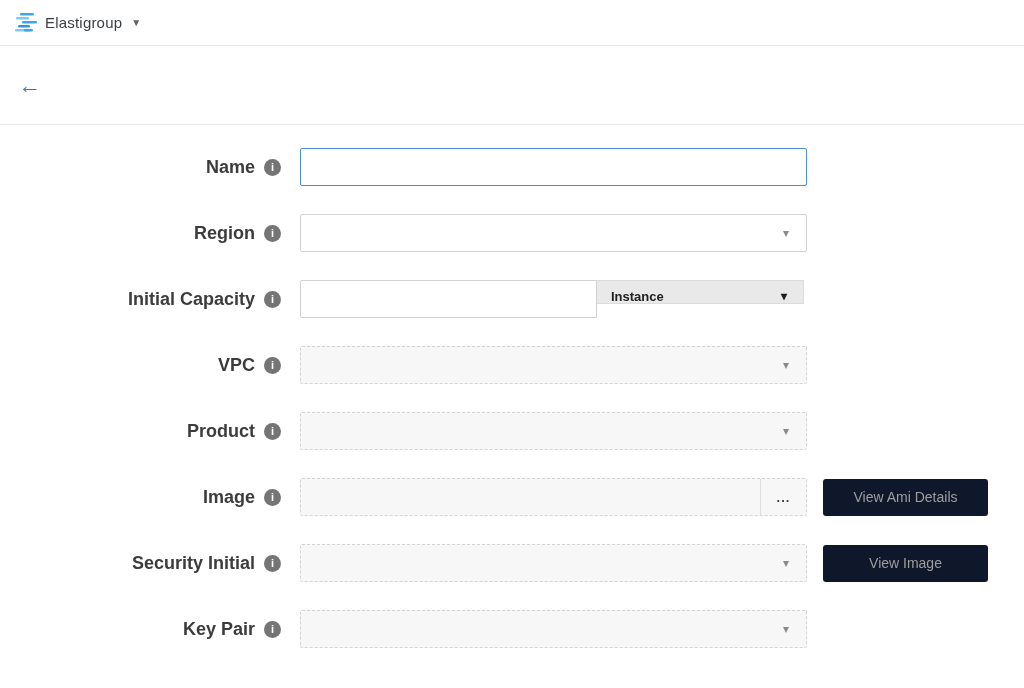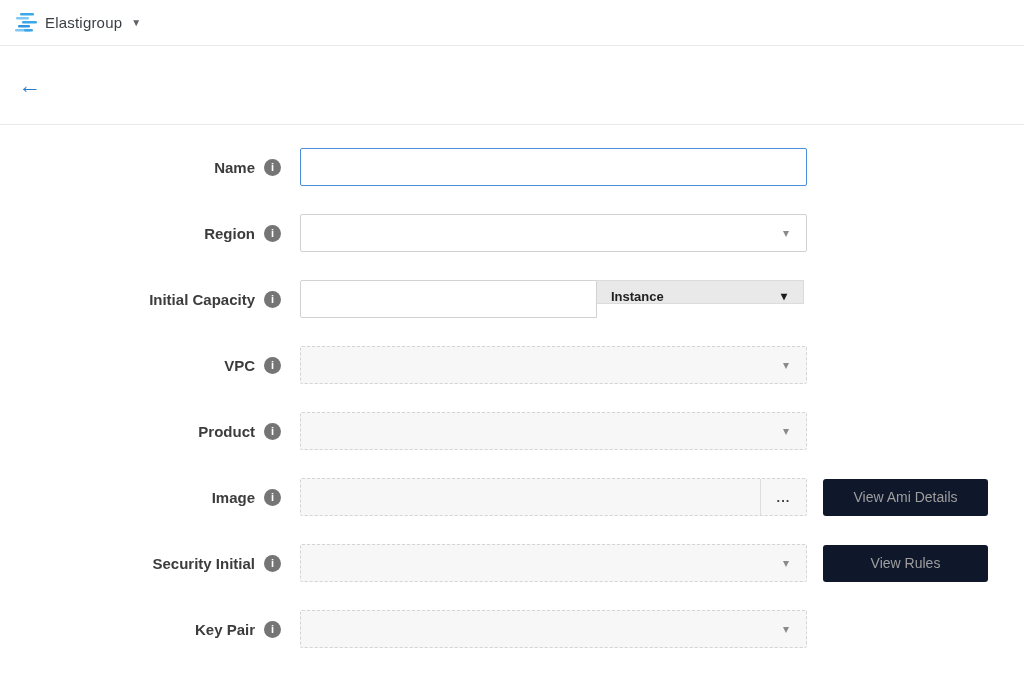--- a/index.html
+++ b/index.html
@@ -59,21 +59,21 @@
     margin-bottom: 28px;
   }
   .label-col {
     width: 300px;
     display: flex; align-items: center; justify-content: flex-end;
     padding-right: 19px;
     gap: 9px;
   }
   .field-label {
     font-weight: bold;
-    font-size: 15px;
+    font-size: 18px;
     color: #3c3c3c;
     white-space: nowrap;
     margin-left: 30px;
   }
   .info-icon {
     width: 17px; height: 17px;
     border-radius: 50%;
     background: #757575;
     color: #ffffff;
     font-size: 11px;
@@ -275,21 +275,21 @@
   <div class="row">
     <div class="label-col">
       <span class="field-label">Security Initial</span>
       <span class="info-icon">i</span>
     </div>
     <div class="control">
       <div class="select disabled">
         <span class="caret">▾</span>
       </div>
     </div>
-    <button class="side-btn">View Rules</button>
+    <button class="side-btn">View Image</button>
   </div>
 
   <div class="row">
     <div class="label-col">
       <span class="field-label">Key Pair</span>
       <span class="info-icon">i</span>
     </div>
     <div class="control">
       <div class="select disabled">
         <span class="caret">▾</span>

